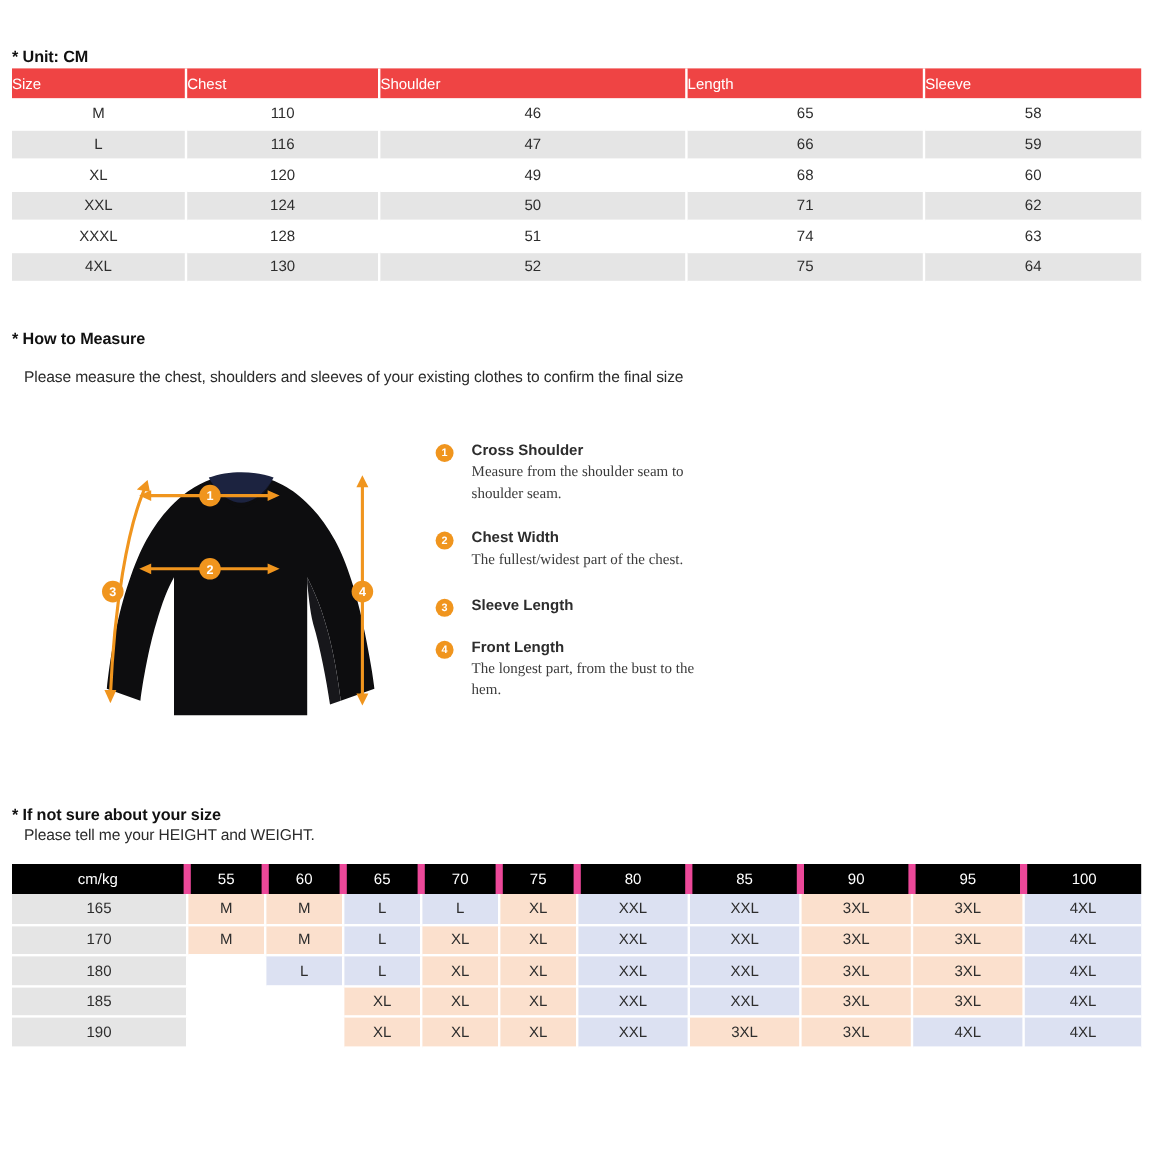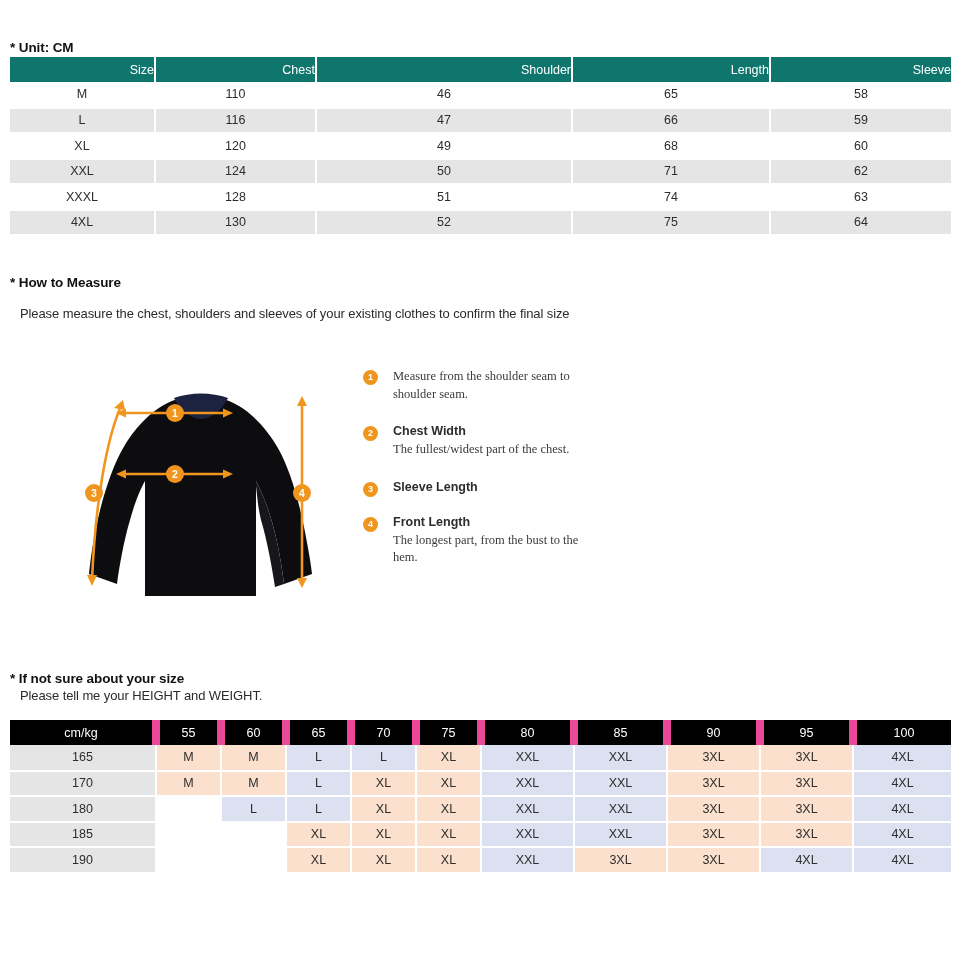--- a/index.html
+++ b/index.html
@@ -33,26 +33,26 @@
   
   #size-table {
     position: absolute;
     left: 10px; top: 57px;
     width: 941px;
     border-collapse: collapse;
     table-layout: fixed;
     font-size: 12.5px;
   }
   #size-table th {
-    background: #0f766e;
+    background: #ef4444;
     color: #ffffff;
     font-weight: normal;
     font-size: 12.5px;
     height: 25px;
-    text-align: right;
+    text-align: left;
     border-right: 2px solid #ffffff;
     padding: 0;
     margin-top: 43px;
   }
   #size-table th:last-child { border-right: none; }
   #size-table td {
     height: 25.5px;
     text-align: center;
     color: #2d2d2d;
     border-right: 2px solid #ffffff;
@@ -117,21 +117,21 @@
     table-layout: fixed;
     font-size: 12.5px;
   }
   #fit-table th {
     background: #000000;
     color: #ffffff;
     font-weight: normal;
     font-size: 12.5px;
     height: 25px;
     text-align: center;
-    border-right: 8px solid #ec4899;
+    border-right: 6px solid #ec4899;
     padding: 0;
   }
   #fit-table th:last-child { border-right: none; }
   #fit-table td {
     height: 25.5px;
     text-align: center;
     color: #2d2d2d;
     border-right: 2px solid #ffffff;
     border-bottom: 2px solid #ffffff;
     padding: 0;
@@ -257,20 +257,21 @@
       <polygon points="232,28 227,38 237,38" fill="#f0951e"></polygon>
       <polygon points="232,220 227,210 237,210" fill="#f0951e"></polygon>
       <circle cx="232" cy="125" r="9" fill="#f0951e"></circle>
       <text x="232" y="129" text-anchor="middle" font-size="10.5" font-weight="bold" fill="#ffffff" font-family="Liberation Sans, sans-serif">4</text>
     </svg>
   </div>
 
   <div id="legend-wrap">
     <div class="legend-item">
       <span class="legend-badge">1</span>
+      <div class="legend-title">Cross Shoulder</div>
       <div class="legend-desc">Measure from the shoulder seam to shoulder seam.</div>
     </div>
     <div class="legend-item">
       <span class="legend-badge">2</span>
       <div class="legend-title">Chest Width</div>
       <div class="legend-desc">The fullest/widest part of the chest.</div>
     </div>
     <div class="legend-item">
       <span class="legend-badge">3</span>
       <div class="legend-title">Sleeve Length</div>

